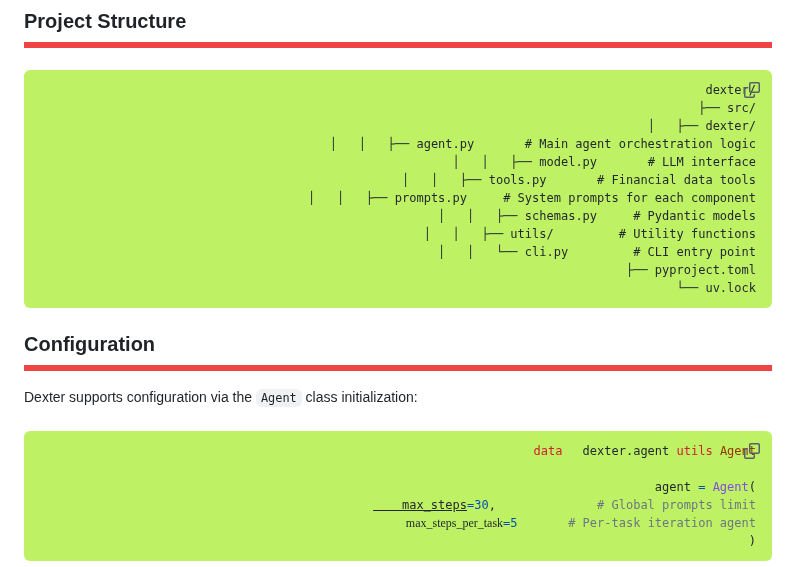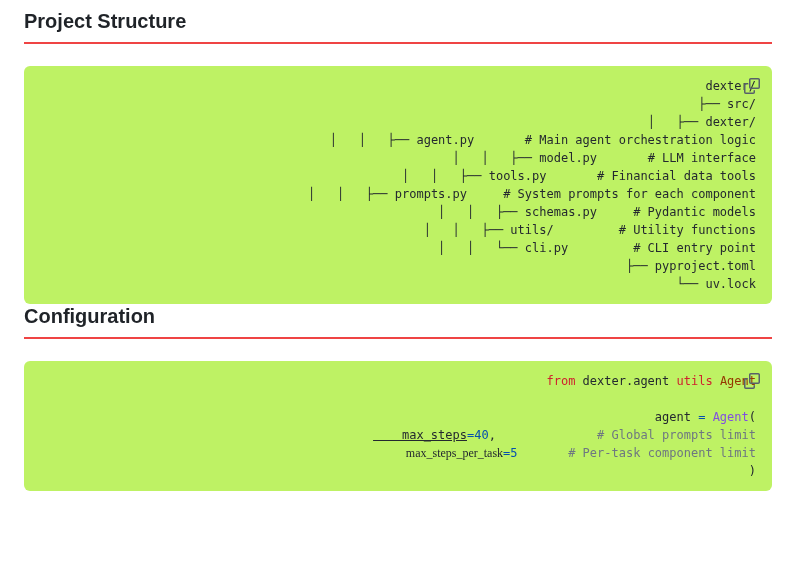--- a/index.html
+++ b/index.html
@@ -17,24 +17,25 @@
     width: 748px;
     margin-left: 24px;
     padding-top: 9px;
   }
   h2.section-heading {
     font-size: 20px;
     font-weight: 600;
     line-height: 25px;
     margin: 0;
     padding-bottom: 8px;
-    border-bottom: 2px solid #ef4444;
+    border-bottom: 6px solid #ef4444;
     color: #1f2328;
   }
   h2.section-heading.mt {
+    margin-top: 24px;
   }
   .codeblock {
     position: relative;
     background: #bef264;
     border-radius: 6px;
     margin-top: 22px;
     text-align: right;
   }
   pre.code {
     margin: 0;
@@ -104,27 +105,30 @@
         <svg width="16" height="16" viewBox="0 0 16 16" fill="currentColor" aria-hidden="true">
           <path d="M0 6.75C0 5.784.784 5 1.75 5h1.5a.75.75 0 0 1 0 1.5h-1.5a.25.25 0 0 0-.25.25v7.5c0 .138.112.25.25.25h7.5a.25.25 0 0 0 .25-.25v-1.5a.75.75 0 0 1 1.5 0v1.5A1.75 1.75 0 0 1 9.25 16h-7.5A1.75 1.75 0 0 1 0 14.25Z"></path>
           <path d="M5 1.75C5 .784 5.784 0 6.75 0h7.5C15.216 0 16 .784 16 1.75v7.5A1.75 1.75 0 0 1 14.25 11h-7.5A1.75 1.75 0 0 1 5 9.25Zm1.75-.25a.25.25 0 0 0-.25.25v7.5c0 .138.112.25.25.25h7.5a.25.25 0 0 0 .25-.25v-7.5a.25.25 0 0 0-.25-.25Z"></path>
         </svg>
       </span>
     </button>
   </div>
 
   <h2 class="section-heading mt">Configuration</h2>
 
+  <p class="intro">
+    <span>Dexter supports configuration via the </span><code class="inline-code">Agent</code><span> class initialization:</span>
+  </p>
 
   <div class="codeblock">
-    <pre class="code"><span style="color: rgb(207, 34, 46);">from</span><span style="color: rgb(36, 41, 47);"> dexter.agent </span><span style="color: rgb(207, 34, 46);">utils</span><span style="color: rgb(36, 41, 47);"> </span><span style="color: rgb(149, 56, 0);">Agent</span>
+    <pre class="code"><span style="color: rgb(207, 34, 46);">data</span><span style="color: rgb(36, 41, 47); margin-left: 13px;"> dexter.agent </span><span style="color: rgb(207, 34, 46);">utils</span><span style="color: rgb(36, 41, 47);"> </span><span style="color: rgb(149, 56, 0);">Agent</span>
 
 <span style="color: rgb(36, 41, 47);">agent </span><span style="color: rgb(5, 80, 174);">=</span><span style="color: rgb(36, 41, 47);"> </span><span style="color: rgb(130, 80, 223);">Agent</span><span style="color: rgb(36, 41, 47);">(</span>
-<span style="color: rgb(36, 41, 47); text-decoration: underline;">    max_steps</span><span style="color: rgb(5, 80, 174);">=</span><span style="color: rgb(5, 80, 174);">40</span><span style="color: rgb(36, 41, 47);">,              </span><span style="color: rgb(110, 119, 129);"># Global prompts limit</span>
-<span style="color: rgb(36, 41, 47); font-family: Liberation Serif, serif;">    max_steps_per_task</span><span style="color: rgb(5, 80, 174);">=</span><span style="color: rgb(5, 80, 174);">5</span><span style="color: rgb(36, 41, 47);">       </span><span style="color: rgb(110, 119, 129);"># Per-task component limit</span>
+<span style="color: rgb(36, 41, 47); text-decoration: underline;">    max_steps</span><span style="color: rgb(5, 80, 174);">=</span><span style="color: rgb(5, 80, 174);">30</span><span style="color: rgb(36, 41, 47);">,              </span><span style="color: rgb(110, 119, 129);"># Global prompts limit</span>
+<span style="color: rgb(36, 41, 47); font-family: Liberation Serif, serif;">    max_steps_per_task</span><span style="color: rgb(5, 80, 174);">=</span><span style="color: rgb(5, 80, 174);">5</span><span style="color: rgb(36, 41, 47);">       </span><span style="color: rgb(110, 119, 129);"># Per-task iteration agent</span>
 <span style="color: rgb(36, 41, 47);">)</span>
 </pre>
     <button class="copy-btn">
       <span style="display:flex;">
         <svg width="16" height="16" viewBox="0 0 16 16" fill="currentColor" aria-hidden="true">
           <path d="M0 6.75C0 5.784.784 5 1.75 5h1.5a.75.75 0 0 1 0 1.5h-1.5a.25.25 0 0 0-.25.25v7.5c0 .138.112.25.25.25h7.5a.25.25 0 0 0 .25-.25v-1.5a.75.75 0 0 1 1.5 0v1.5A1.75 1.75 0 0 1 9.25 16h-7.5A1.75 1.75 0 0 1 0 14.25Z"></path>
           <path d="M5 1.75C5 .784 5.784 0 6.75 0h7.5C15.216 0 16 .784 16 1.75v7.5A1.75 1.75 0 0 1 14.25 11h-7.5A1.75 1.75 0 0 1 5 9.25Zm1.75-.25a.25.25 0 0 0-.25.25v7.5c0 .138.112.25.25.25h7.5a.25.25 0 0 0 .25-.25v-7.5a.25.25 0 0 0-.25-.25Z"></path>
         </svg>
       </span>
     </button>

